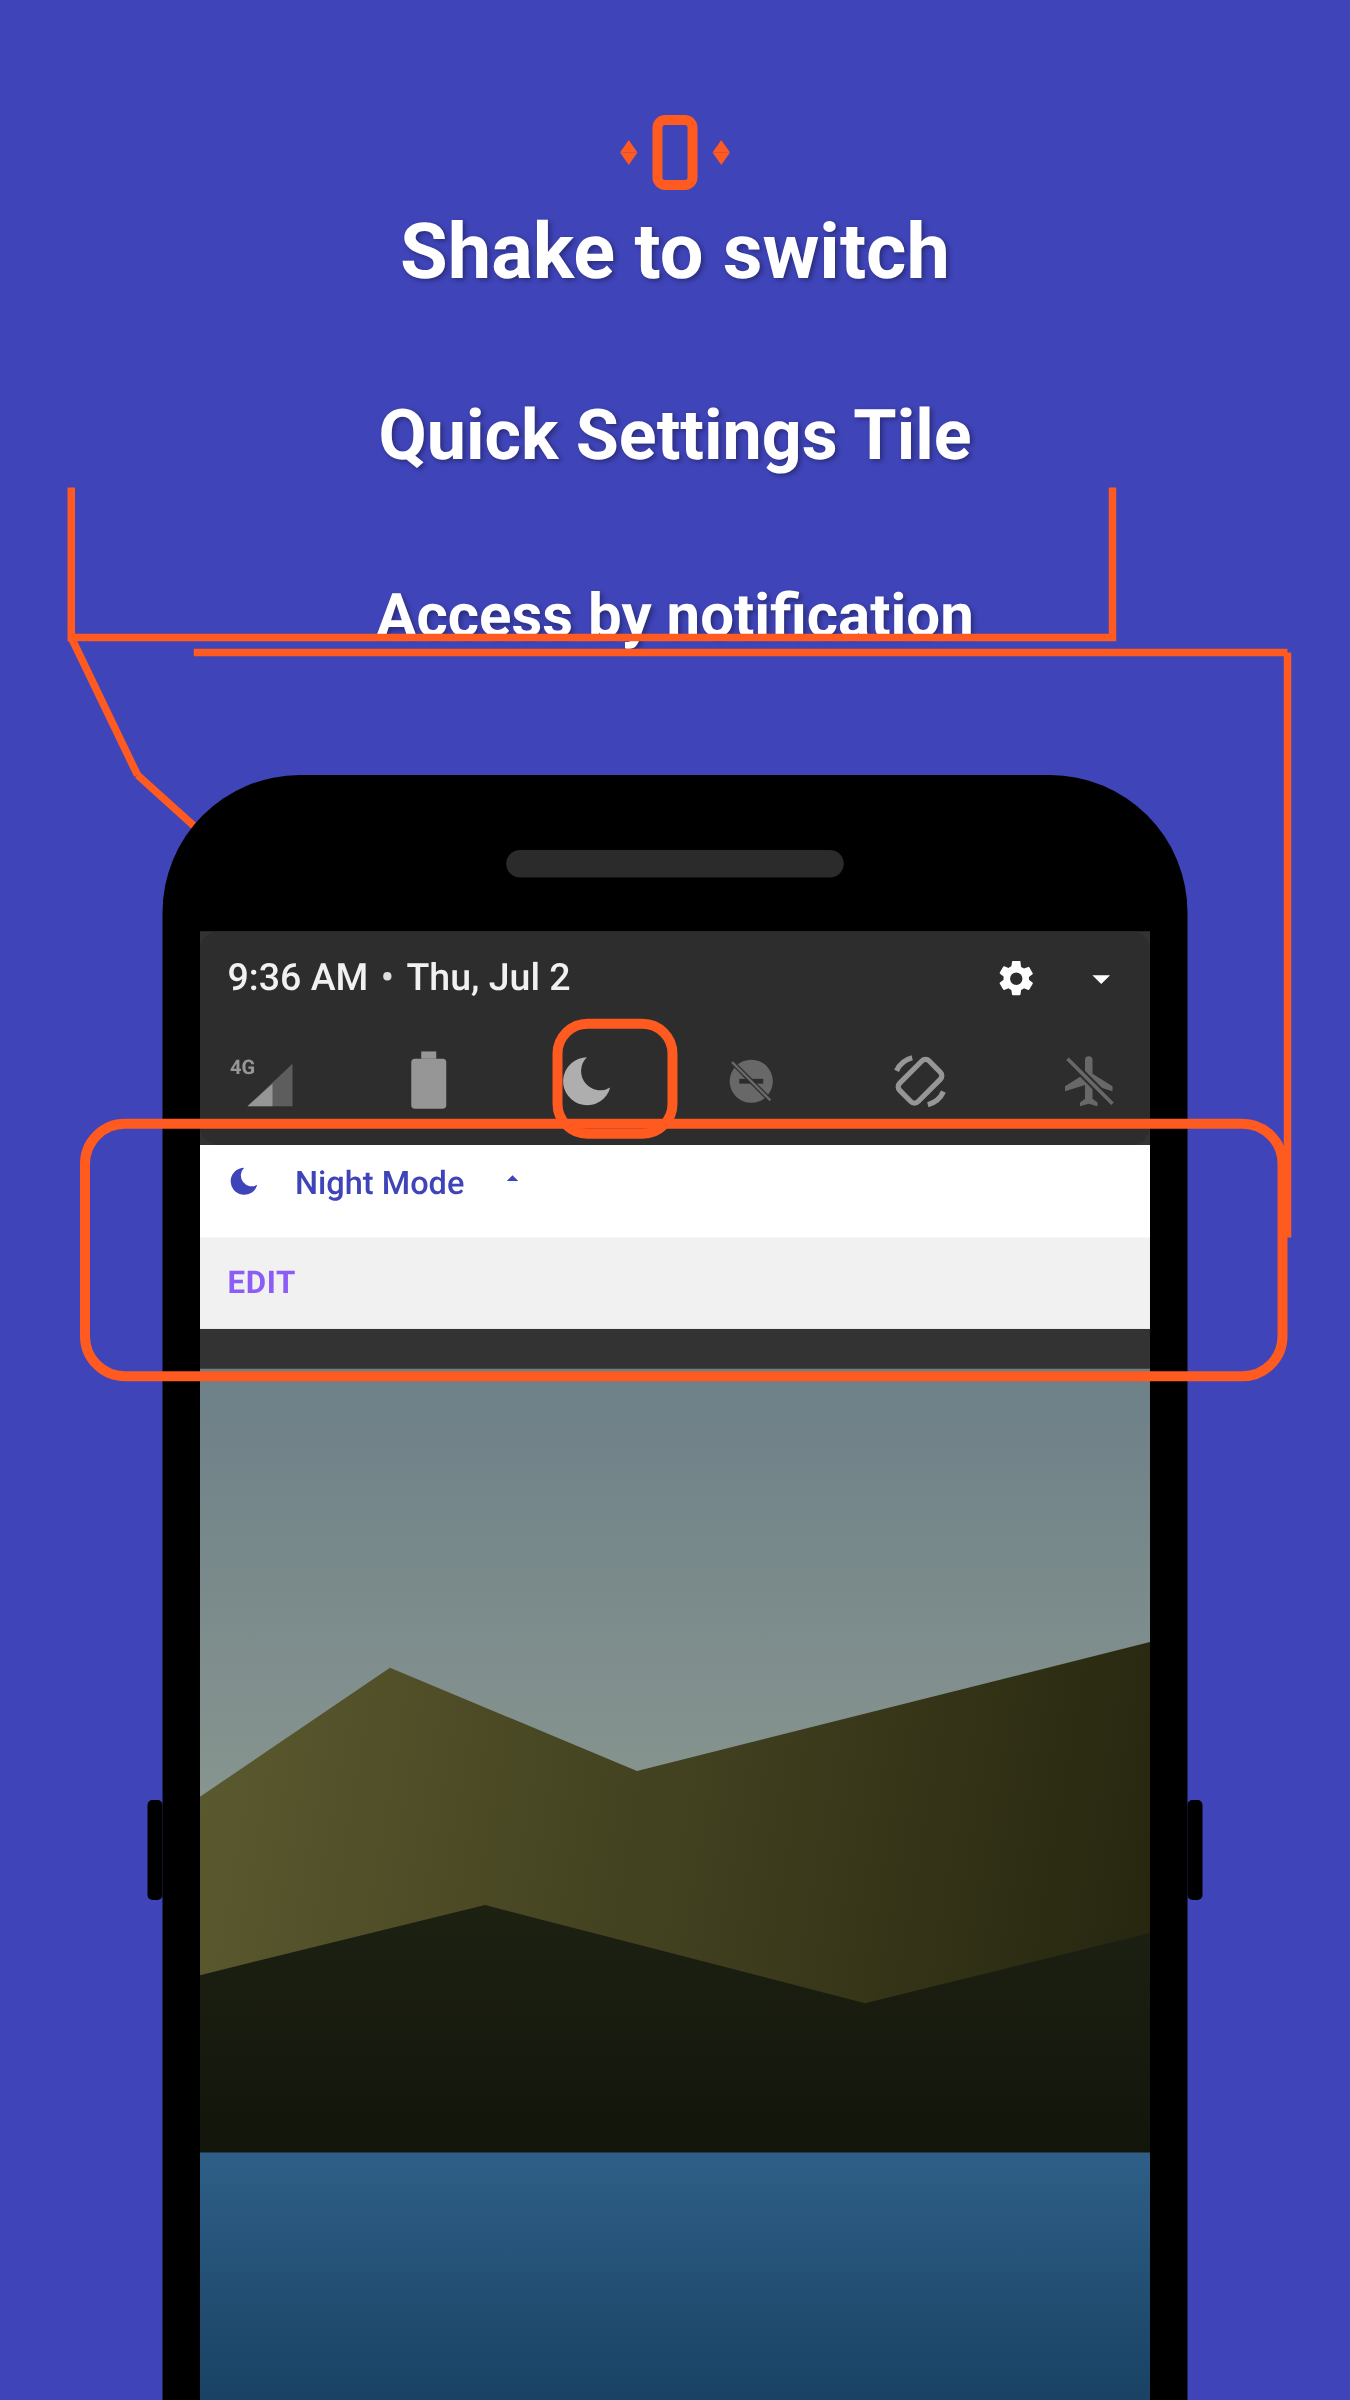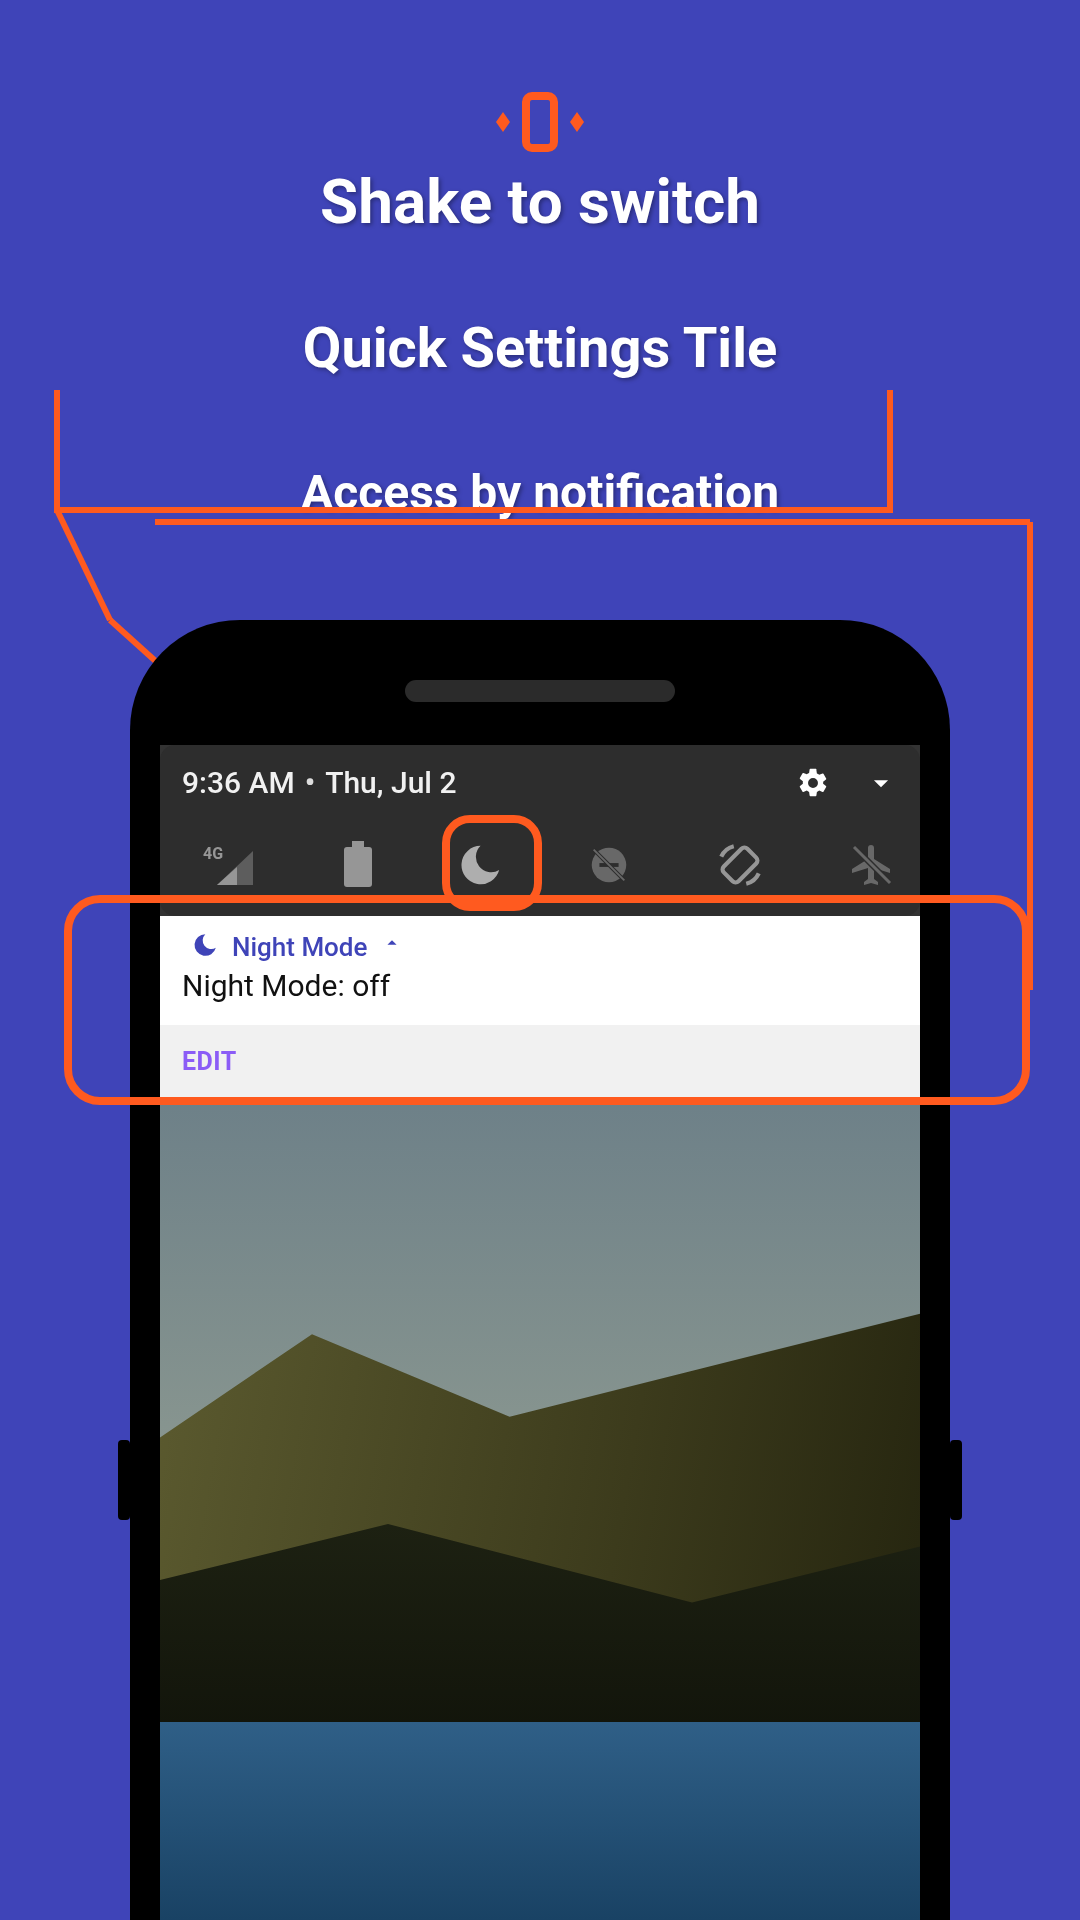--- a/index.html
+++ b/index.html
@@ -109,40 +109,40 @@
   .qs-top .spacer { flex: 1; }
   .qs-top .dot { padding: 0 10px; opacity: .9; }
   .qs-top svg { display: block; }
 
   .qs-tiles {
     display: flex;
     justify-content: space-between;
     align-items: center;
     padding: 40px 2px 26px 2px;
   }
-  .qs-tile { opacity: .65; margin-left: 19px; }
+  .qs-tile { opacity: .65; }
   .qs-tile svg { display: block; }
 
   
   .tile-highlight {
     position: absolute;
     border: 8px solid #ff5a1f;
     border-radius: 28px;
   }
 
   
   .notif-card {
     background: #fff;
     color: #222;
   }
   .notif-head {
     display: flex;
     align-items: flex-start;
-    gap: 14px;
-    padding: 16px 22px 6px 32px;
+    gap: 28px;
+    padding: 16px 22px 6px 22px;
   }
   .notif-head .app-name {
     color: #3f44b8;
     font-size: 26px;
     font-weight: 500;
   }
   .notif-body {
     padding: 0 22px 22px 22px;
   }
   .notif-body .line1 { font-size: 30px; color: #111; }
@@ -292,21 +292,20 @@
           </svg>
         </span>
         <span class="app-name">Night Mode</span>
         <span>
           <svg width="22" height="22" viewBox="0 0 24 24" fill="#3f44b8">
               <path d="M7 14l5-5 5 5z"></path>
             </svg>
         </span>
       </div>
       <div class="notif-body">
-        <div class="line1">Night Mode: off</div>
       </div>
       <div class="notif-actions">
         <span class="action">EDIT</span>
       </div>
     </div>
 
   </div>
 </div>
 
 <div class="tile-highlight" style="left:442px; top:815px; width:100px; height:96px;"></div>

